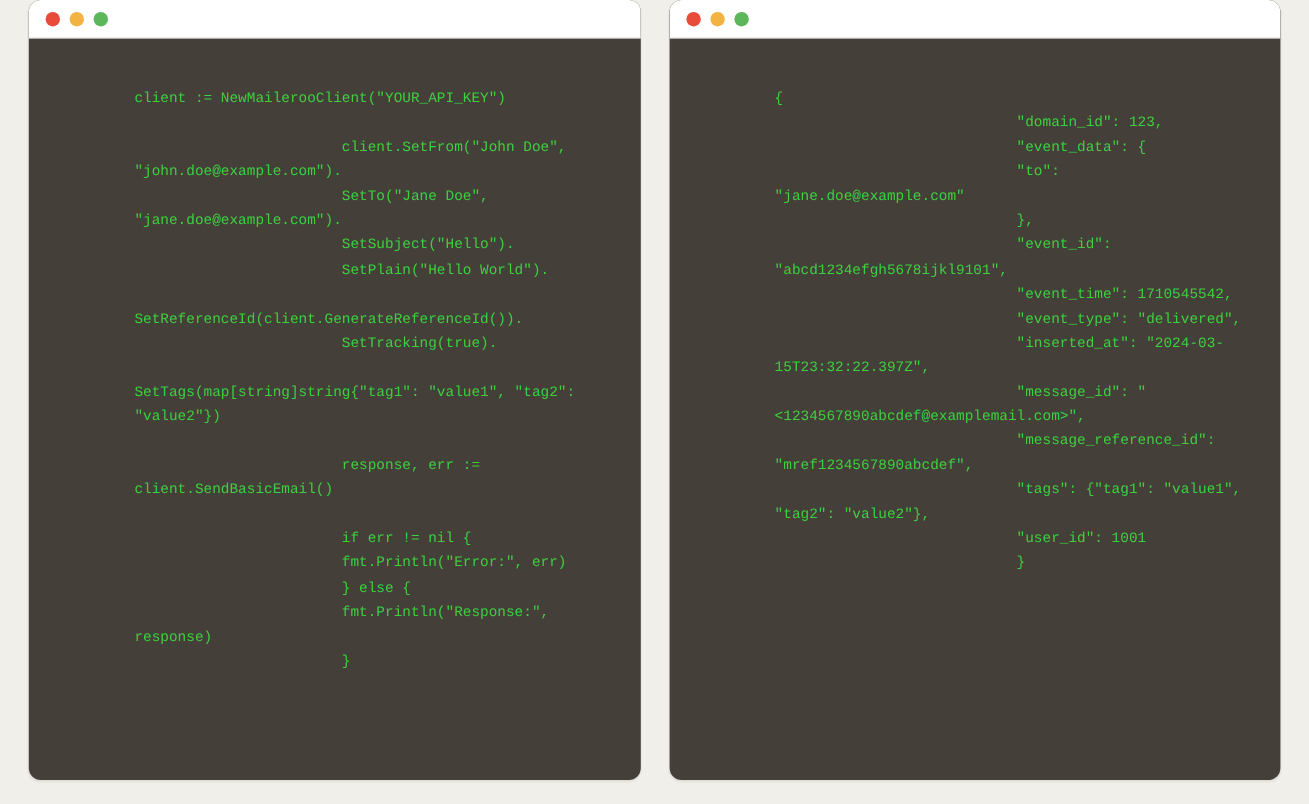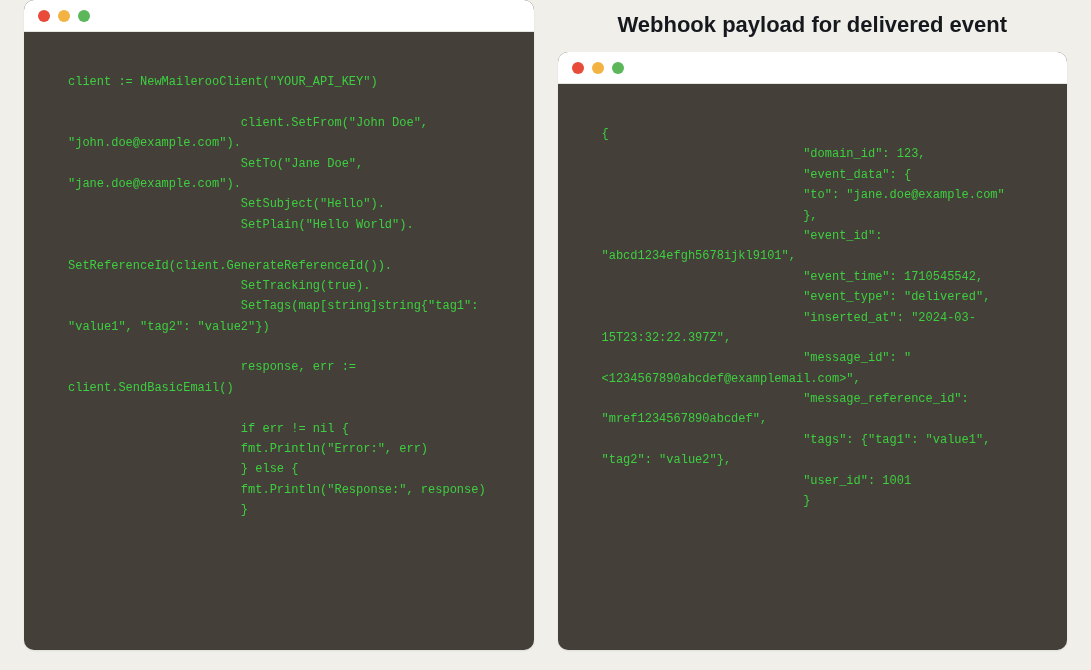--- a/index.html
+++ b/index.html
@@ -44,20 +44,21 @@
     border-bottom: 1px solid #e6e6e0;
   }
   .dot { width: 12px; height: 12px; border-radius: 50%; }
   .dot.red    { background: #e84b3a; }
   .dot.yellow { background: #f3b342; }
   .dot.green  { background: #5cb75b; }
   .code-area {
     flex: 1;
     padding: 40px 28px 24px 44px;
     overflow: hidden;
+    margin-left: 44px;
   }
   pre.code {
     margin: 0;
     font-family: "SFMono-Regular", Consolas, "Liberation Mono", Menlo, monospace;
     font-size: 12px;
     line-height: 1.7;
     color: #3dcf3f;
     white-space: pre-wrap;
     word-break: break-word;
   }
@@ -88,21 +89,20 @@
                         if err != nil {
                         fmt.Println("Error:", err)
                         } else {
                         fmt.Println("Response:", response)
                         }</pre>
     </div>
   </div>
 </div>
 
 <div class="panel">
-  <div class="panel-title">Webhook payload for delivered event</div>
   <div class="window">
     <div class="titlebar">
       <span class="dot red"></span>
       <span class="dot yellow"></span>
       <span class="dot green"></span>
     </div>
     <div class="code-area">
       <pre class="code">{
                             "domain_id": 123,
                             "event_data": {

